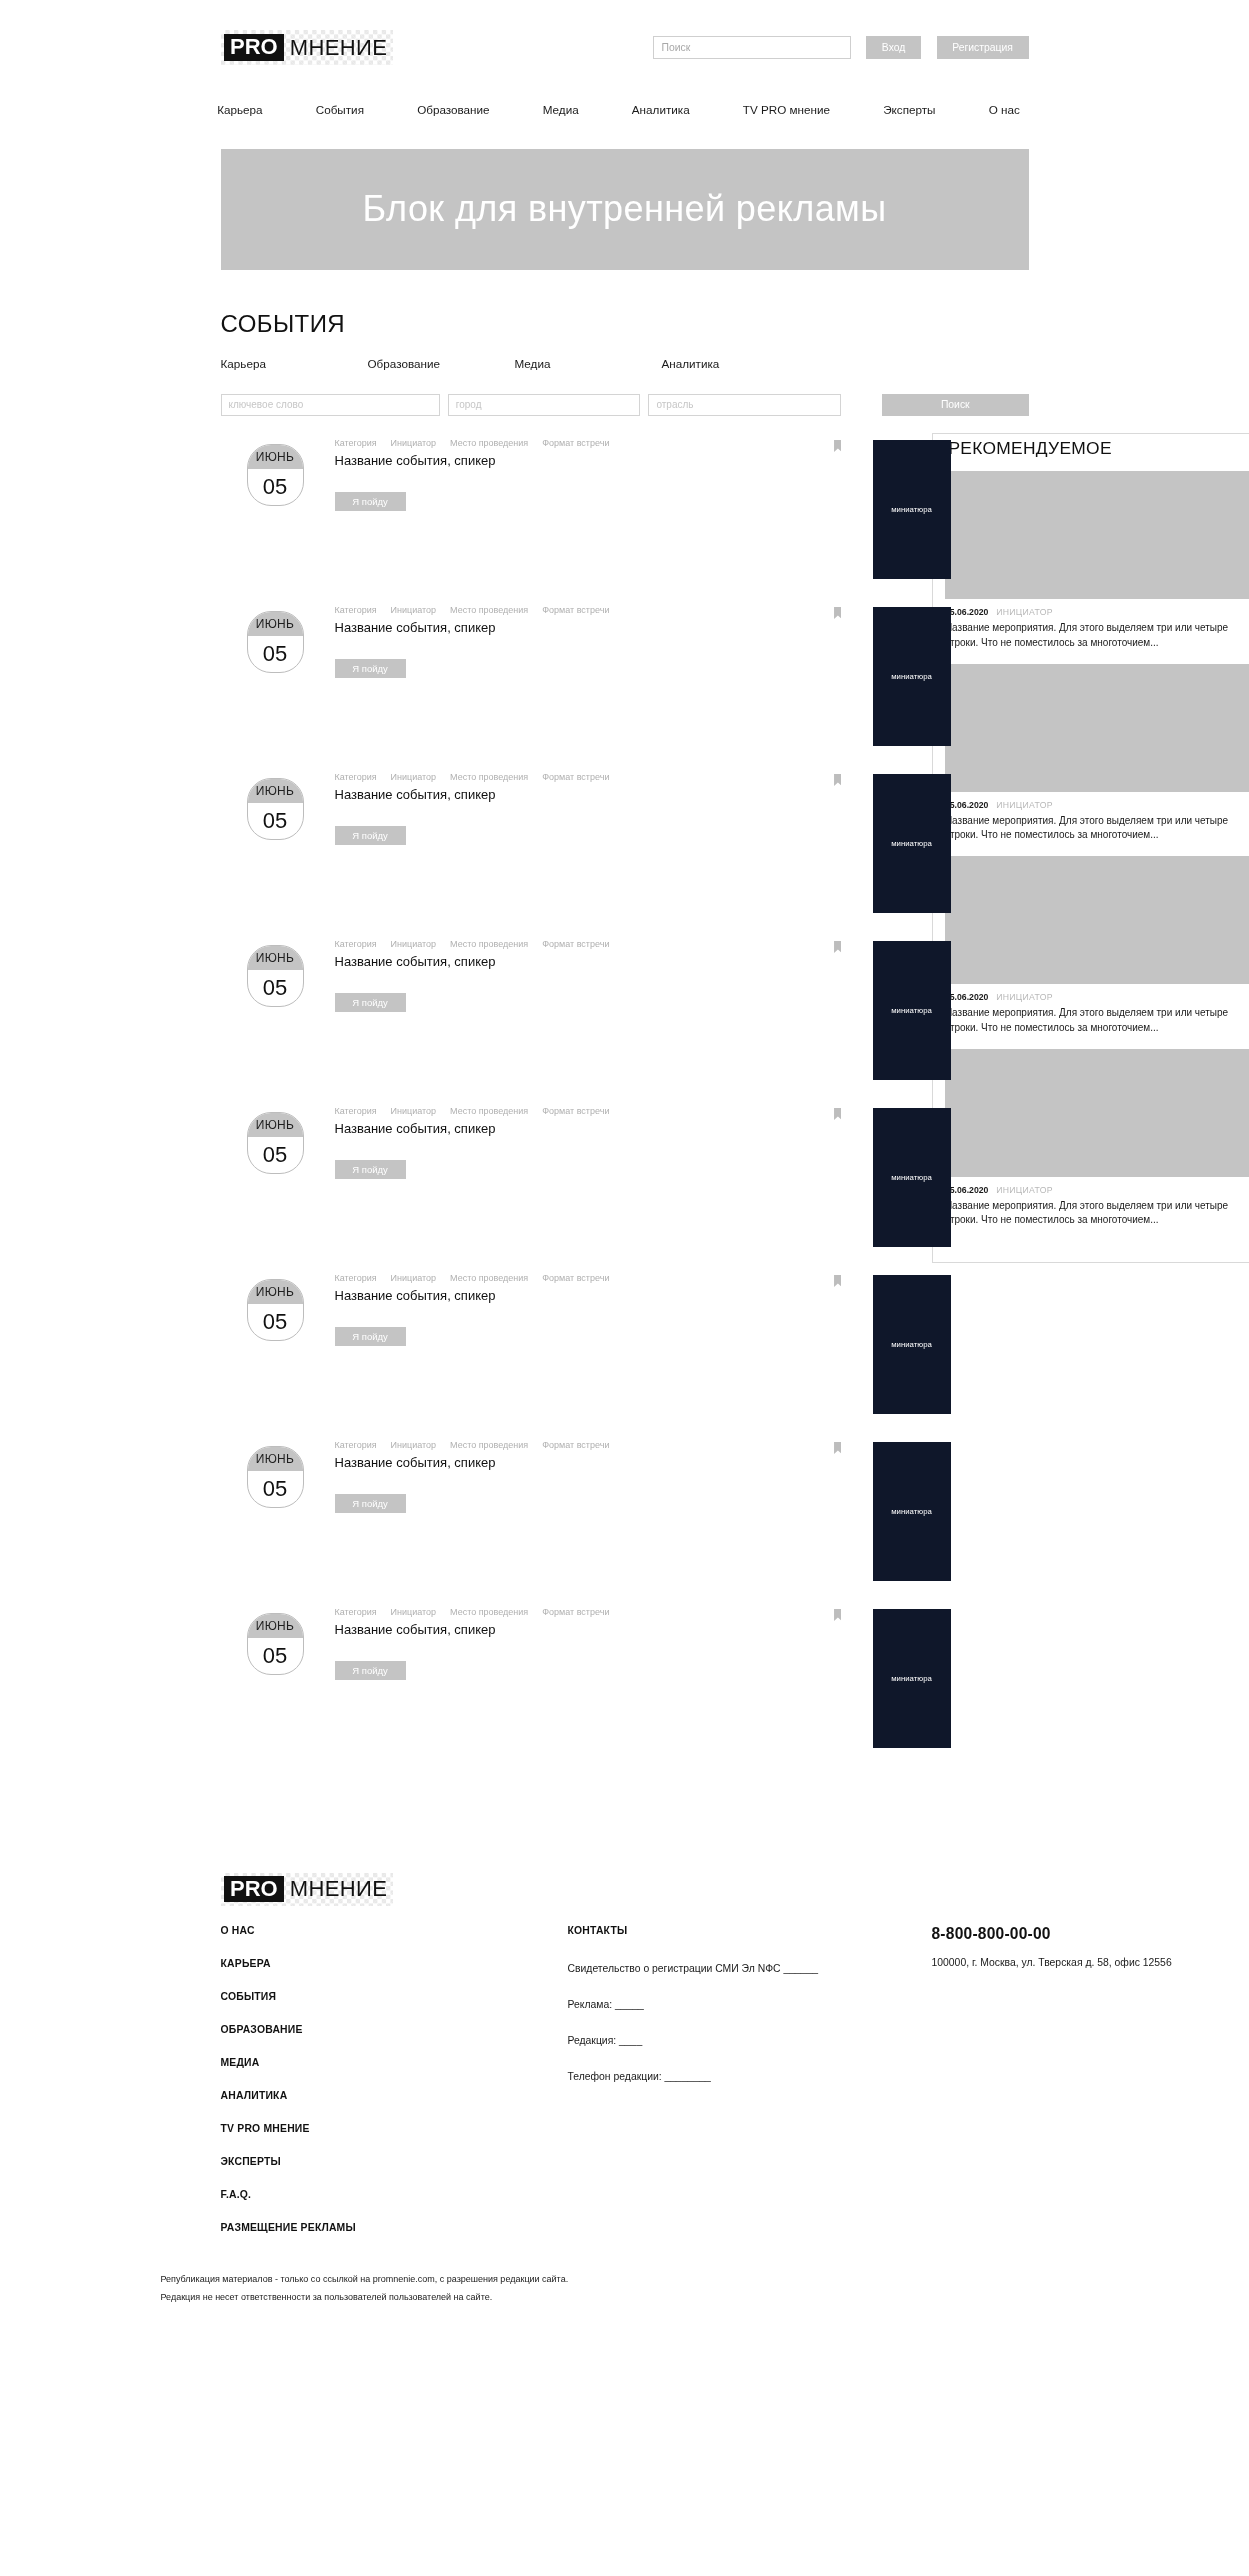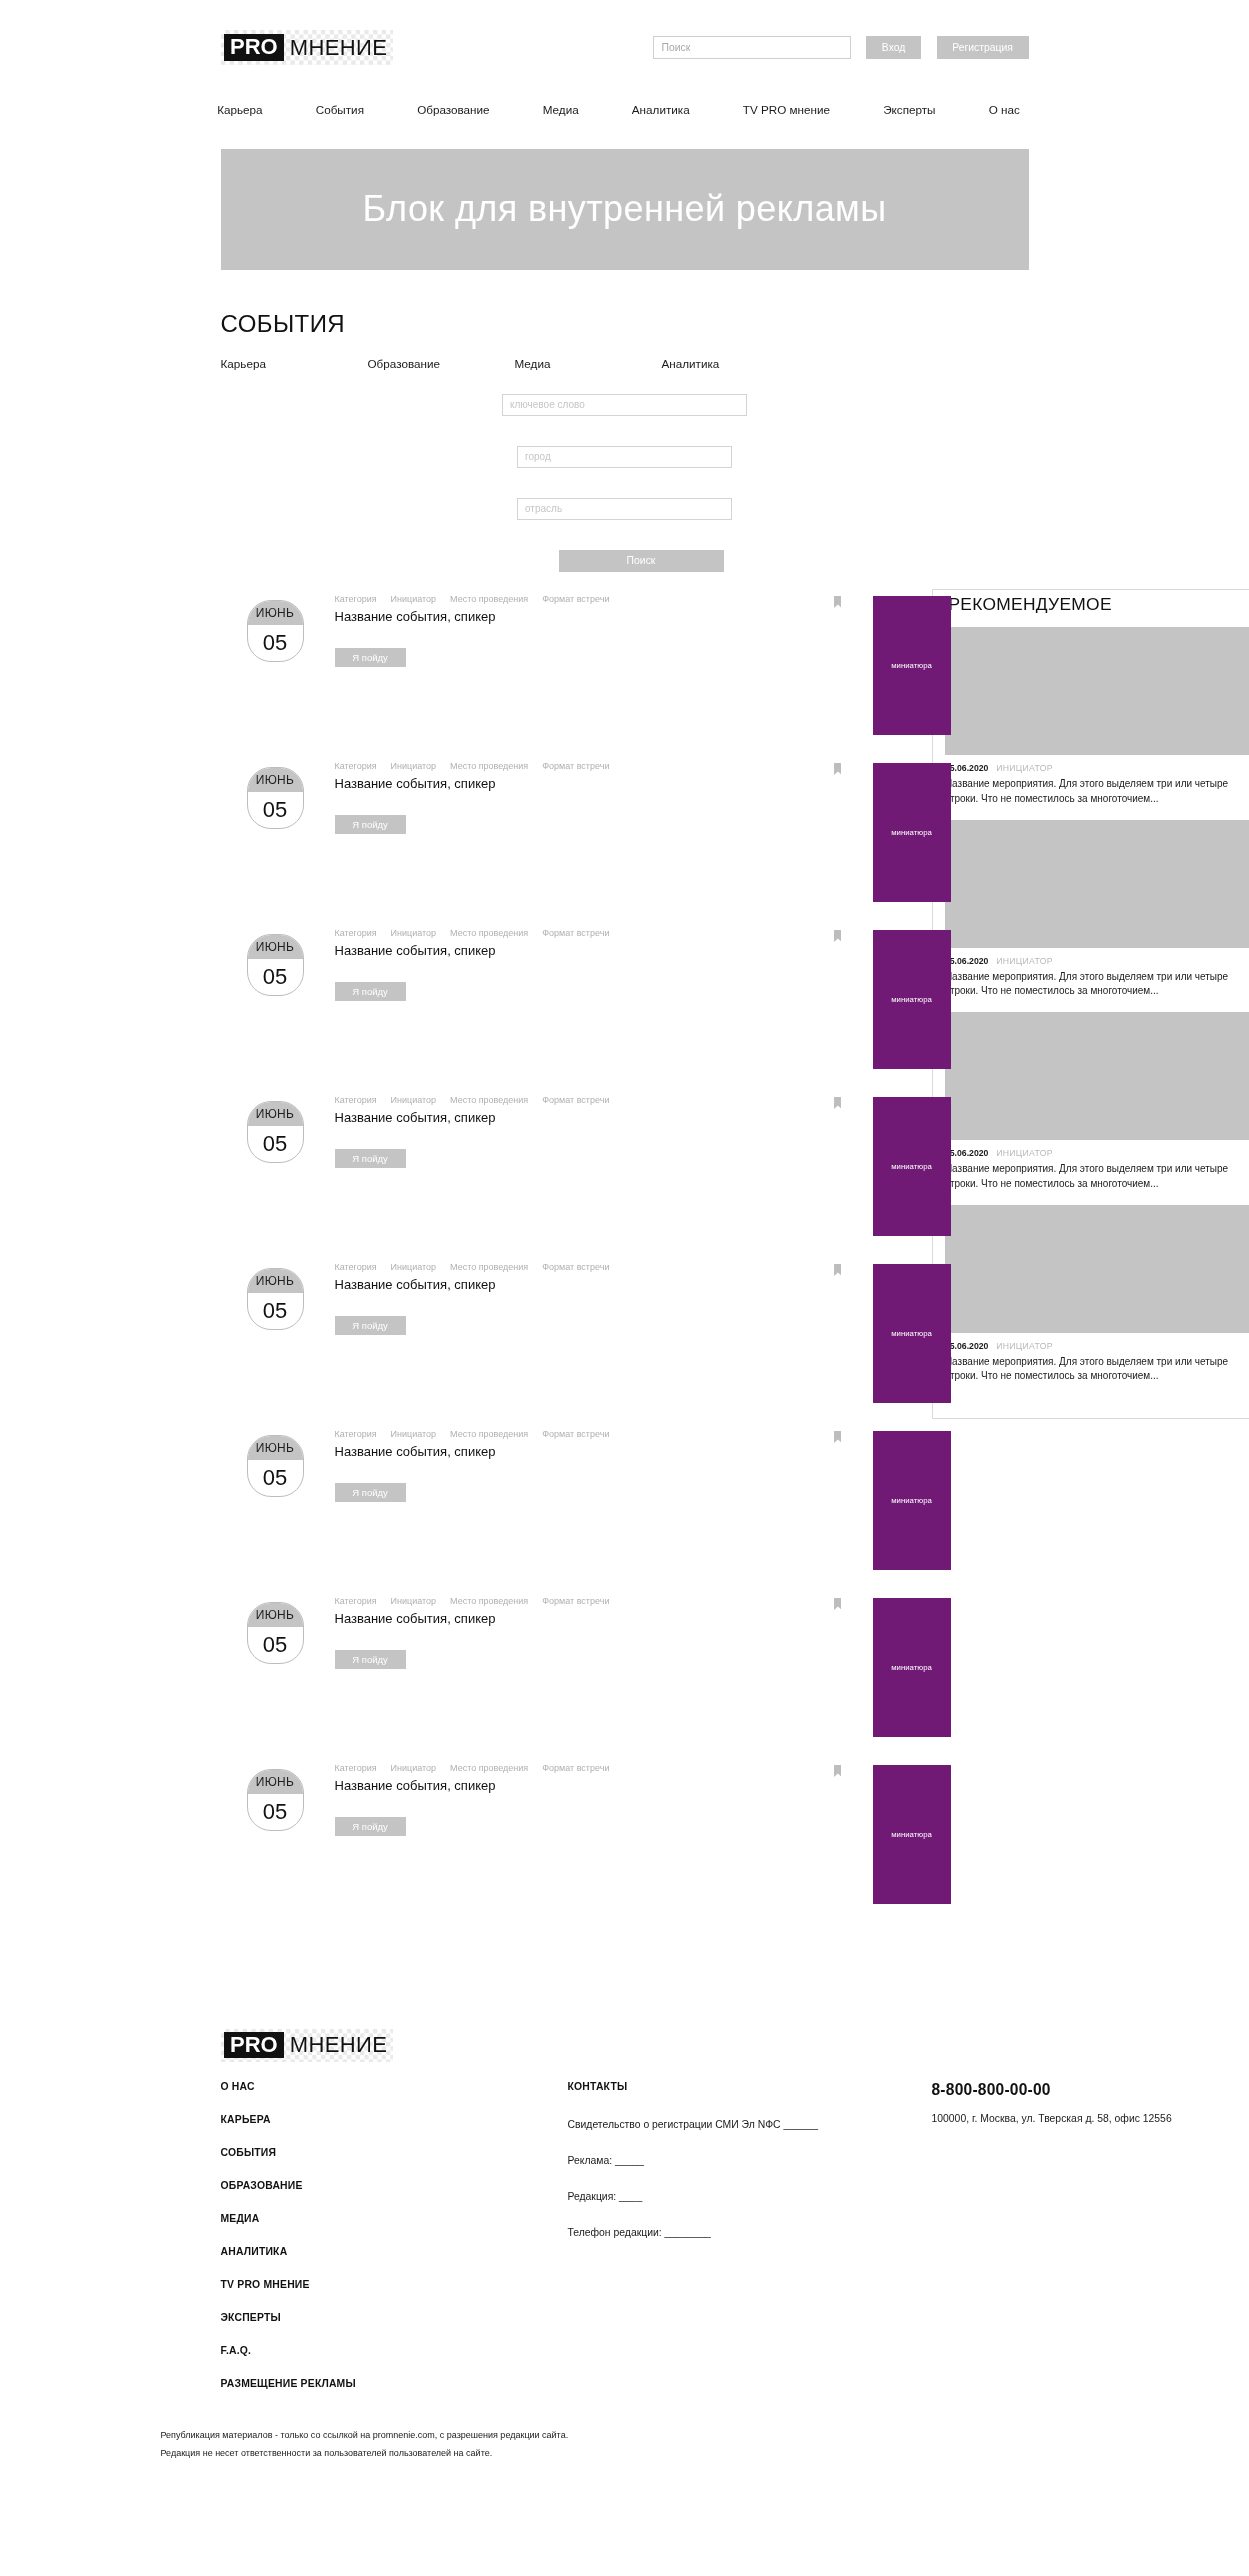--- a/index.html
+++ b/index.html
@@ -140,22 +140,21 @@
     text-decoration: none;
     width: 147px;
     cursor: pointer;
   }
 
   
   .filters {
     margin: 24px 104px 0 104px;
     display: flex;
     align-items: center;
-    gap: 30px;
-    flex-direction: column;
+    gap: 8px;
   }
   .f-input {
     height: 22px;
     border: 0.9px solid #d4d4d4;
     background: #fff;
     font-size: 10px;
     color: #b5b5b5;
     padding: 0 7px;
     outline: none;
     font-family: "Liberation Sans", "DejaVu Sans", sans-serif;
@@ -264,21 +263,21 @@
     cursor: pointer;
   }
   .bookmark svg { display: block; }
 
   .ev-thumb {
     position: absolute;
     left: 652px;
     top: 7px;
     width: 78px;
     height: 139px;
-    background: #701a75;
+    background: #0f172a;
     display: flex;
     align-items: center;
     justify-content: center;
   }
   .ev-thumb span {
     color: #ffffff;
     font-size: 7.8px;
   }
 
   

